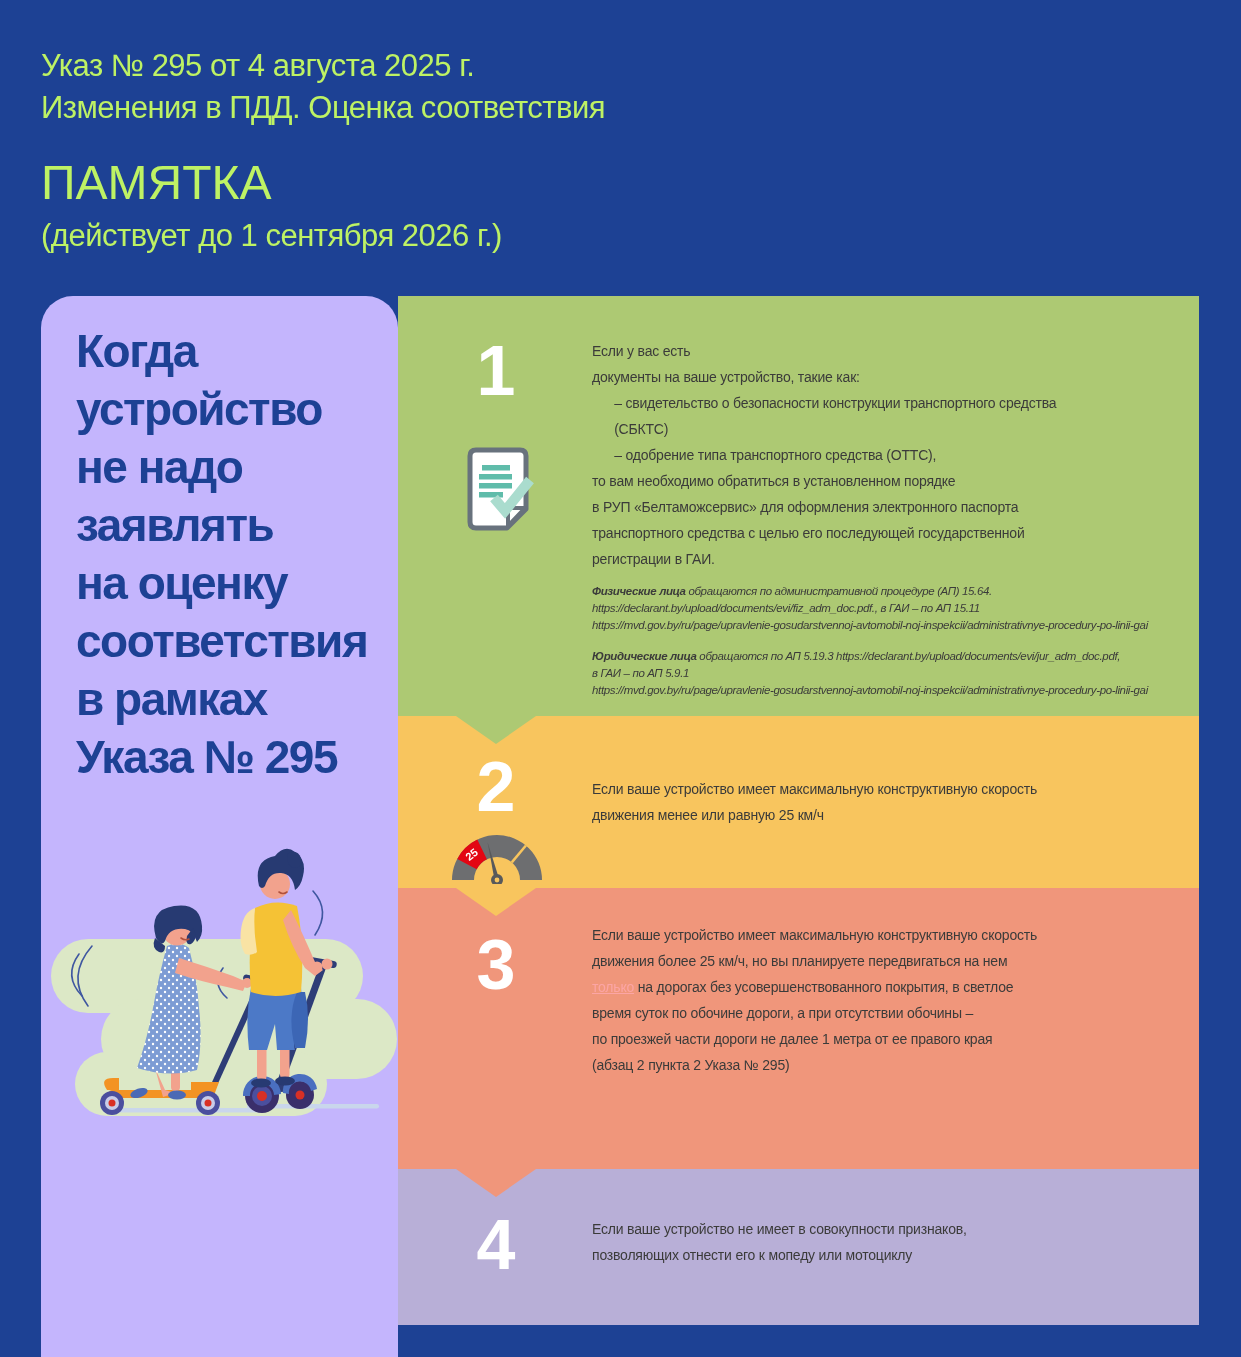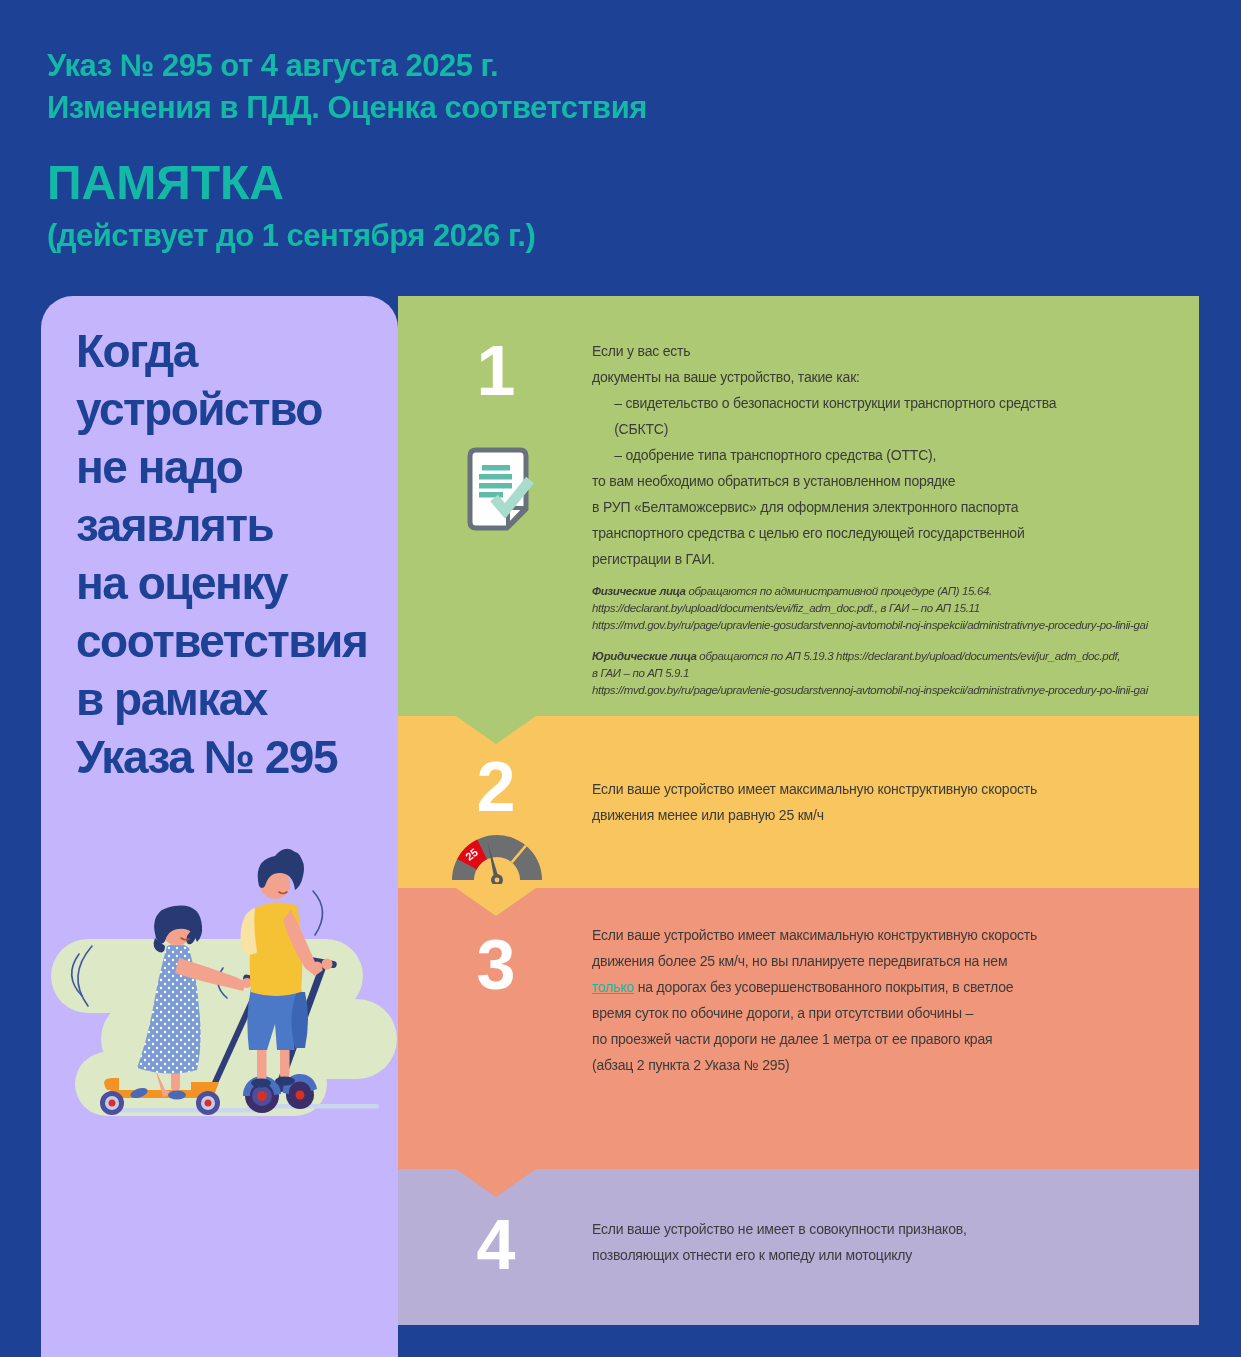--- a/index.html
+++ b/index.html
@@ -3,21 +3,21 @@
 <meta charset="utf-8">
 <style>
   * { margin:0; padding:0; box-sizing:border-box; }
   html,body { background:#0e2a66; }
   .page {
     position:relative; width:1241px; height:1357px;
     background:#1d4194; overflow:hidden;
     font-family:"Liberation Sans", sans-serif;
   }
   
-  .hdr { position:absolute; left:47px; color:#14b8a6; font-weight:bold; white-space:pre; letter-spacing:-0.5px; }
+  .hdr { position:absolute; left:41px; color:#bef264; font-weight:normal; white-space:pre; letter-spacing:-0.5px; }
   .hdr-l1 { top:48px;  font-size:31px; }
   .hdr-l2 { top:90px;  font-size:31px; }
   .hdr-title { top:155px; font-size:48px; letter-spacing:0; }
   .hdr-sub { top:218px; font-size:31px;text-align:right; }
 
   
   .left-panel { position:absolute; left:41px; top:296px; width:357px; height:1218px; background:#c4b5fd;border-radius:32px; }
   .panel-heading {
     position:absolute; left:35px; top:26px;
     font-size:46px; line-height:58px; font-weight:bold;
@@ -40,21 +40,21 @@
   .num { position:absolute; left:398px; width:196px; text-align:center;
          color:#ffffff; font-weight:bold; font-size:70px; line-height:1; }
   .num1 { top:336px; } .num2 { top:752px; } .num3 { top:930px; } .num4 { top:1210px; }
 
   .body-text {
     position:absolute; left:592px; width:600px;
     color:#3b3b3a; font-weight:normal; font-size:14px; line-height:26px;
     letter-spacing:-0.2px; white-space:pre-wrap;
   }
   .body1 { top:338px; } .body2 { top:776px; } .body3 { top:922px; } .body4 { top:1216px; }
-  .red-underline { color:#14b8a6; text-decoration:underline; }
+  .red-underline { color:#fca5a5; text-decoration:underline; }
 
   .note {
     position:absolute; left:592px; width:608px;
     color:#3b3b3a; font-style:italic; font-size:11.5px; line-height:17px;
     letter-spacing:-0.35px; white-space:pre-wrap; word-break:break-word;margin-top:8px;
   }
   .note b { font-style:italic; }
   .note1a { top:575px; } .note1b { top:640px; }
   .note3a { top:1078px; font-size:12px; } .note3b { top:1132px; font-size:12px; }
 

